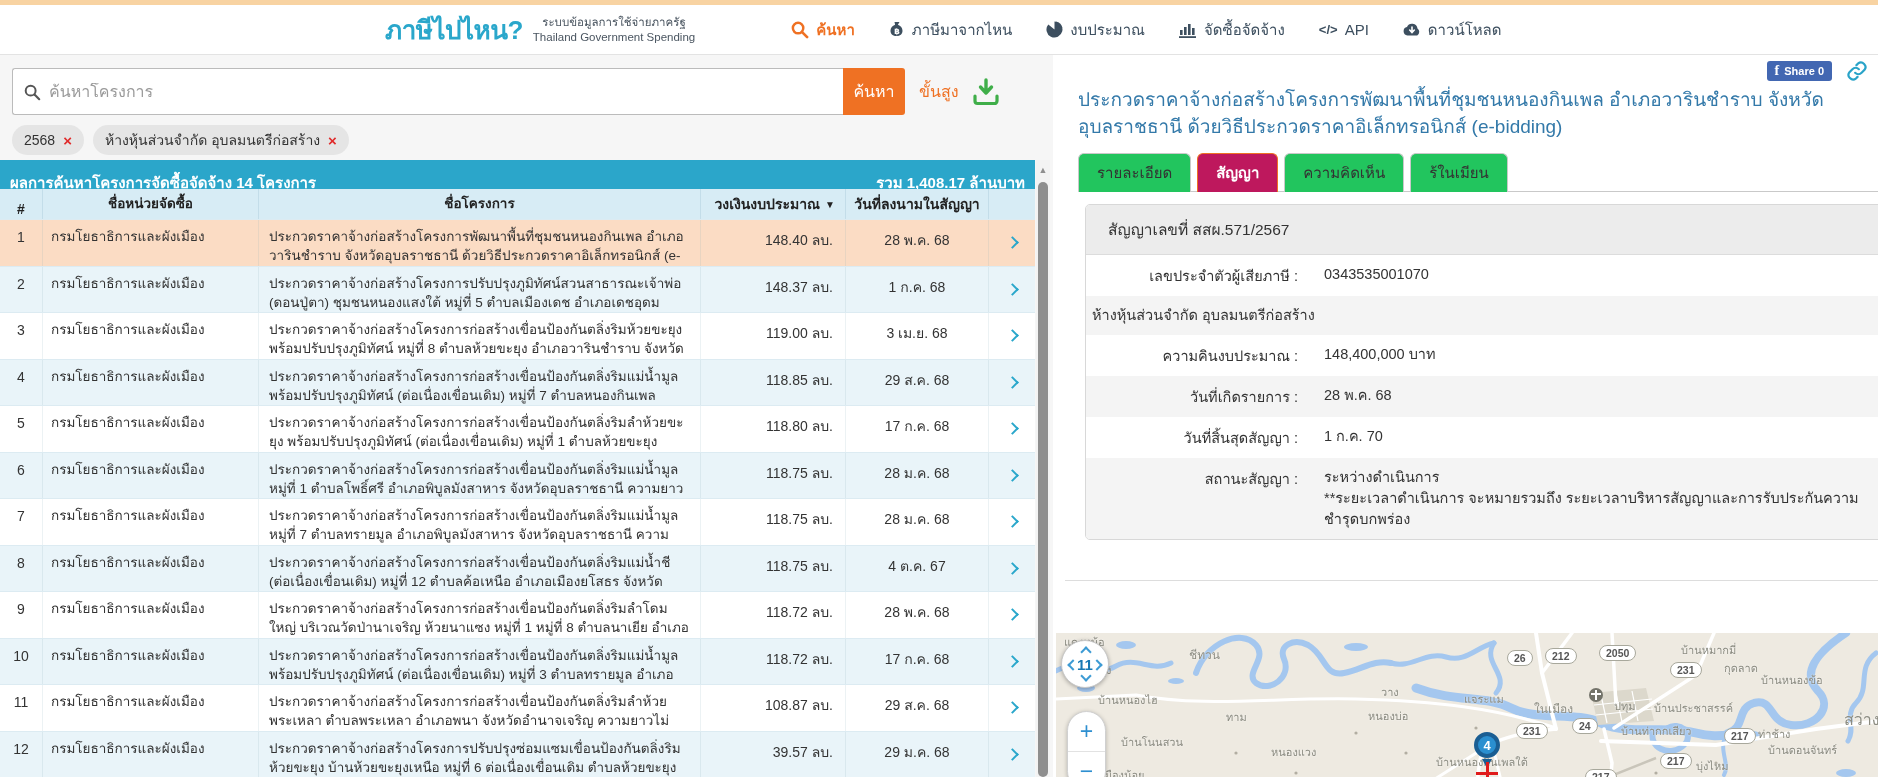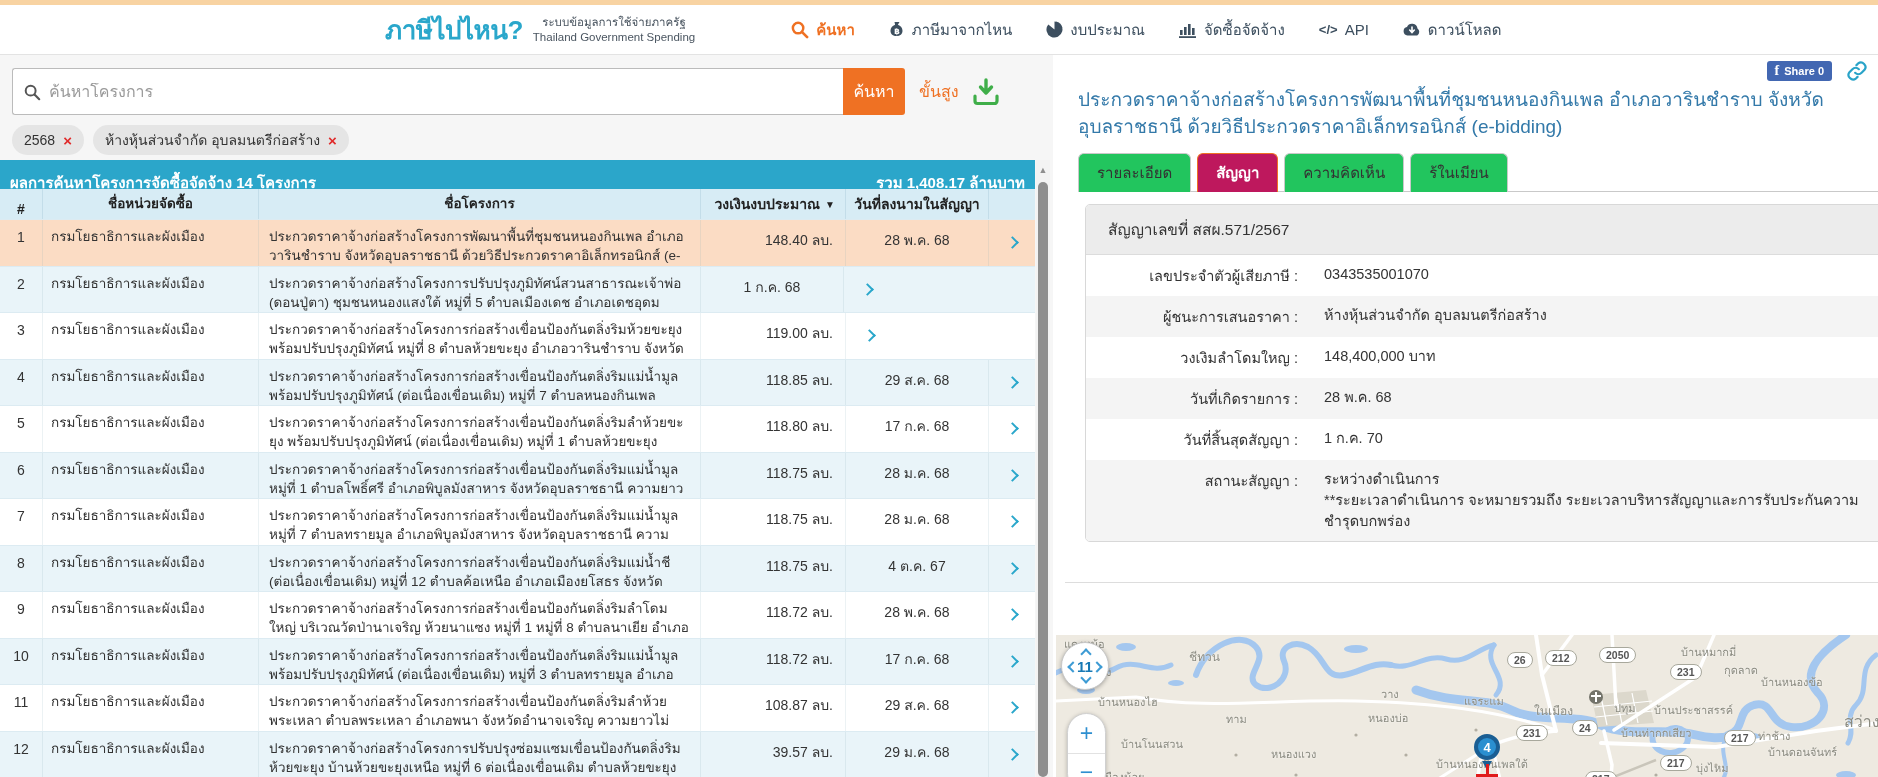--- a/index.html
+++ b/index.html
@@ -250,28 +250,30 @@
           <div class="c c-agency">กรมโยธาธิการและผังเมือง</div>
           <div class="c c-proj">ประกวดราคาจ้างก่อสร้างโครงการพัฒนาพื้นที่ชุมชนหนองกินเพล อำเภอวารินชำราบ จังหวัดอุบลราชธานี ด้วยวิธีประกวดราคาอิเล็กทรอนิกส์ (e-</div>
           <div class="c c-budget">148.40 ลบ.</div>
           <div class="c c-date">28 พ.ค. 68</div>
           <div class="c c-go"><span class="chev"></span></div>
         </div>
         <div class="t-row stripe">
           <div class="c c-num">2</div>
           <div class="c c-agency">กรมโยธาธิการและผังเมือง</div>
           <div class="c c-proj">ประกวดราคาจ้างก่อสร้างโครงการปรับปรุงภูมิทัศน์สวนสาธารณะเจ้าพ่อ (ดอนปู่ตา) ชุมชนหนองแสงใต้ หมู่ที่ 5 ตำบลเมืองเดช อำเภอเดชอุดม จังหวัด</div>
+          <div class="c c-budget">148.37 ลบ.</div>
           <div class="c c-date">1 ก.ค. 68</div>
           <div class="c c-go"><span class="chev"></span></div>
         </div>
         <div class="t-row">
           <div class="c c-num">3</div>
           <div class="c c-agency">กรมโยธาธิการและผังเมือง</div>
           <div class="c c-proj">ประกวดราคาจ้างก่อสร้างโครงการก่อสร้างเขื่อนป้องกันตลิ่งริมห้วยขะยุง พร้อมปรับปรุงภูมิทัศน์ หมู่ที่ 8 ตำบลห้วยขะยุง อำเภอวารินชำราบ จังหวัด</div>
           <div class="c c-budget">119.00 ลบ.</div>
+          <div class="c c-date">3 เม.ย. 68</div>
           <div class="c c-go"><span class="chev"></span></div>
         </div>
         <div class="t-row stripe">
           <div class="c c-num">4</div>
           <div class="c c-agency">กรมโยธาธิการและผังเมือง</div>
           <div class="c c-proj">ประกวดราคาจ้างก่อสร้างโครงการก่อสร้างเขื่อนป้องกันตลิ่งริมแม่น้ำมูล พร้อมปรับปรุงภูมิทัศน์ (ต่อเนื่องเขื่อนเดิม) หมู่ที่ 7 ตำบลหนองกินเพล อำเภอ</div>
           <div class="c c-budget">118.85 ลบ.</div>
           <div class="c c-date">29 ส.ค. 68</div>
           <div class="c c-go"><span class="chev"></span></div>
         </div>
@@ -371,25 +373,24 @@
     </div>
 
     <div class="card">
       <div class="card-header">สัญญาเลขที่ สสผ.571/2567</div>
       <div id="fields">
           <div class="f-row">
             <div class="f-label">เลขประจำตัวผู้เสียภาษี :</div>
             <div class="f-value">0343535001070</div>
           </div>
           <div class="f-row stripe">
-            <div class="f-label">ผู้ชนะการเสนอราคา :</div>
             <div class="f-value">ห้างหุ้นส่วนจำกัด อุบลมนตรีก่อสร้าง</div>
           </div>
           <div class="f-row">
-            <div class="f-label">วงเงิมลำโดมใหญ :</div>
+            <div class="f-label">ความคินงบประมาณ :</div>
             <div class="f-value">148,400,000 บาท</div>
           </div>
           <div class="f-row stripe">
             <div class="f-label">วันที่เกิดรายการ :</div>
             <div class="f-value">28 พ.ค. 68</div>
           </div>
           <div class="f-row">
             <div class="f-label">วันที่สิ้นสุดสัญญา :</div>
             <div class="f-value">1 ก.ค. 70</div>
           </div>

